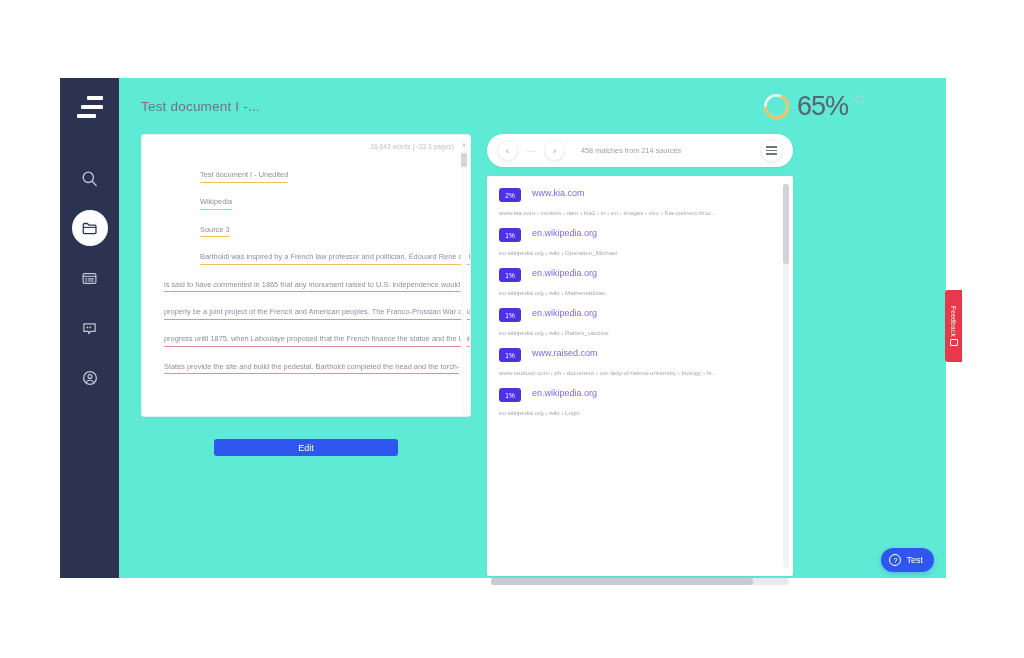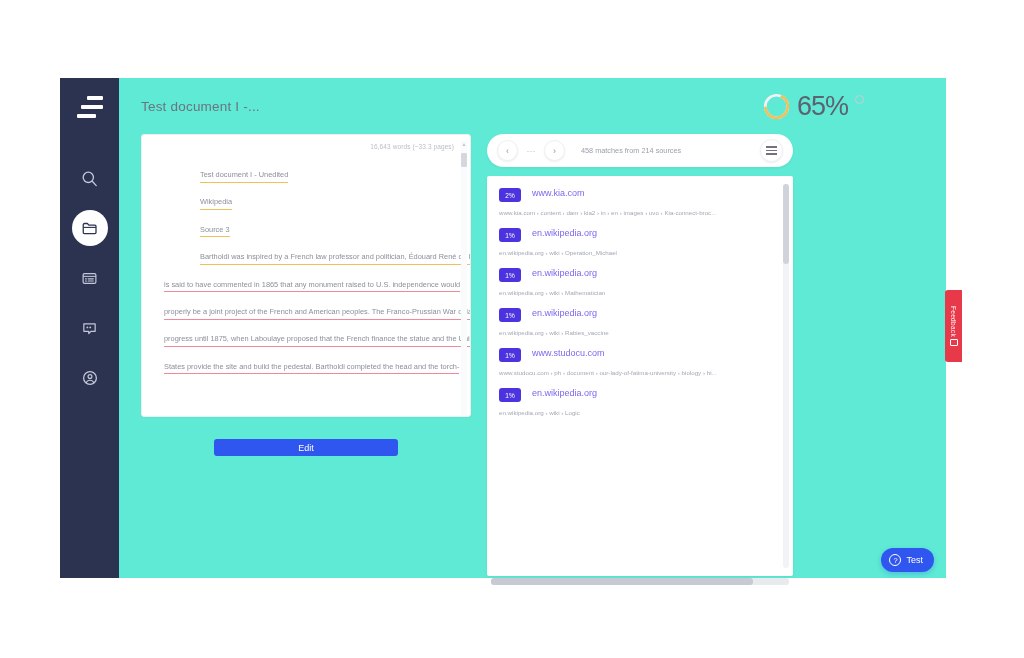--- a/index.html
+++ b/index.html
@@ -279,21 +279,21 @@
           <div class="src-item">
             <div class="src-top">
               <div class="pct">1%</div>
               <div class="src-domain">en.wikipedia.org</div>
             </div>
             <div class="src-path">en.wikipedia.org › wiki › Rabies_vaccine</div>
           </div>
           <div class="src-item">
             <div class="src-top">
               <div class="pct">1%</div>
-              <div class="src-domain">www.studocu.com</div>
+              <div class="src-domain">www.raised.com</div>
             </div>
             <div class="src-path">www.studocu.com › ph › document › our-lady-of-fatima-university › biology › hi...</div>
           </div>
           <div class="src-item">
             <div class="src-top">
               <div class="pct">1%</div>
               <div class="src-domain">en.wikipedia.org</div>
             </div>
             <div class="src-path">en.wikipedia.org › wiki › Logic</div>
           </div>

